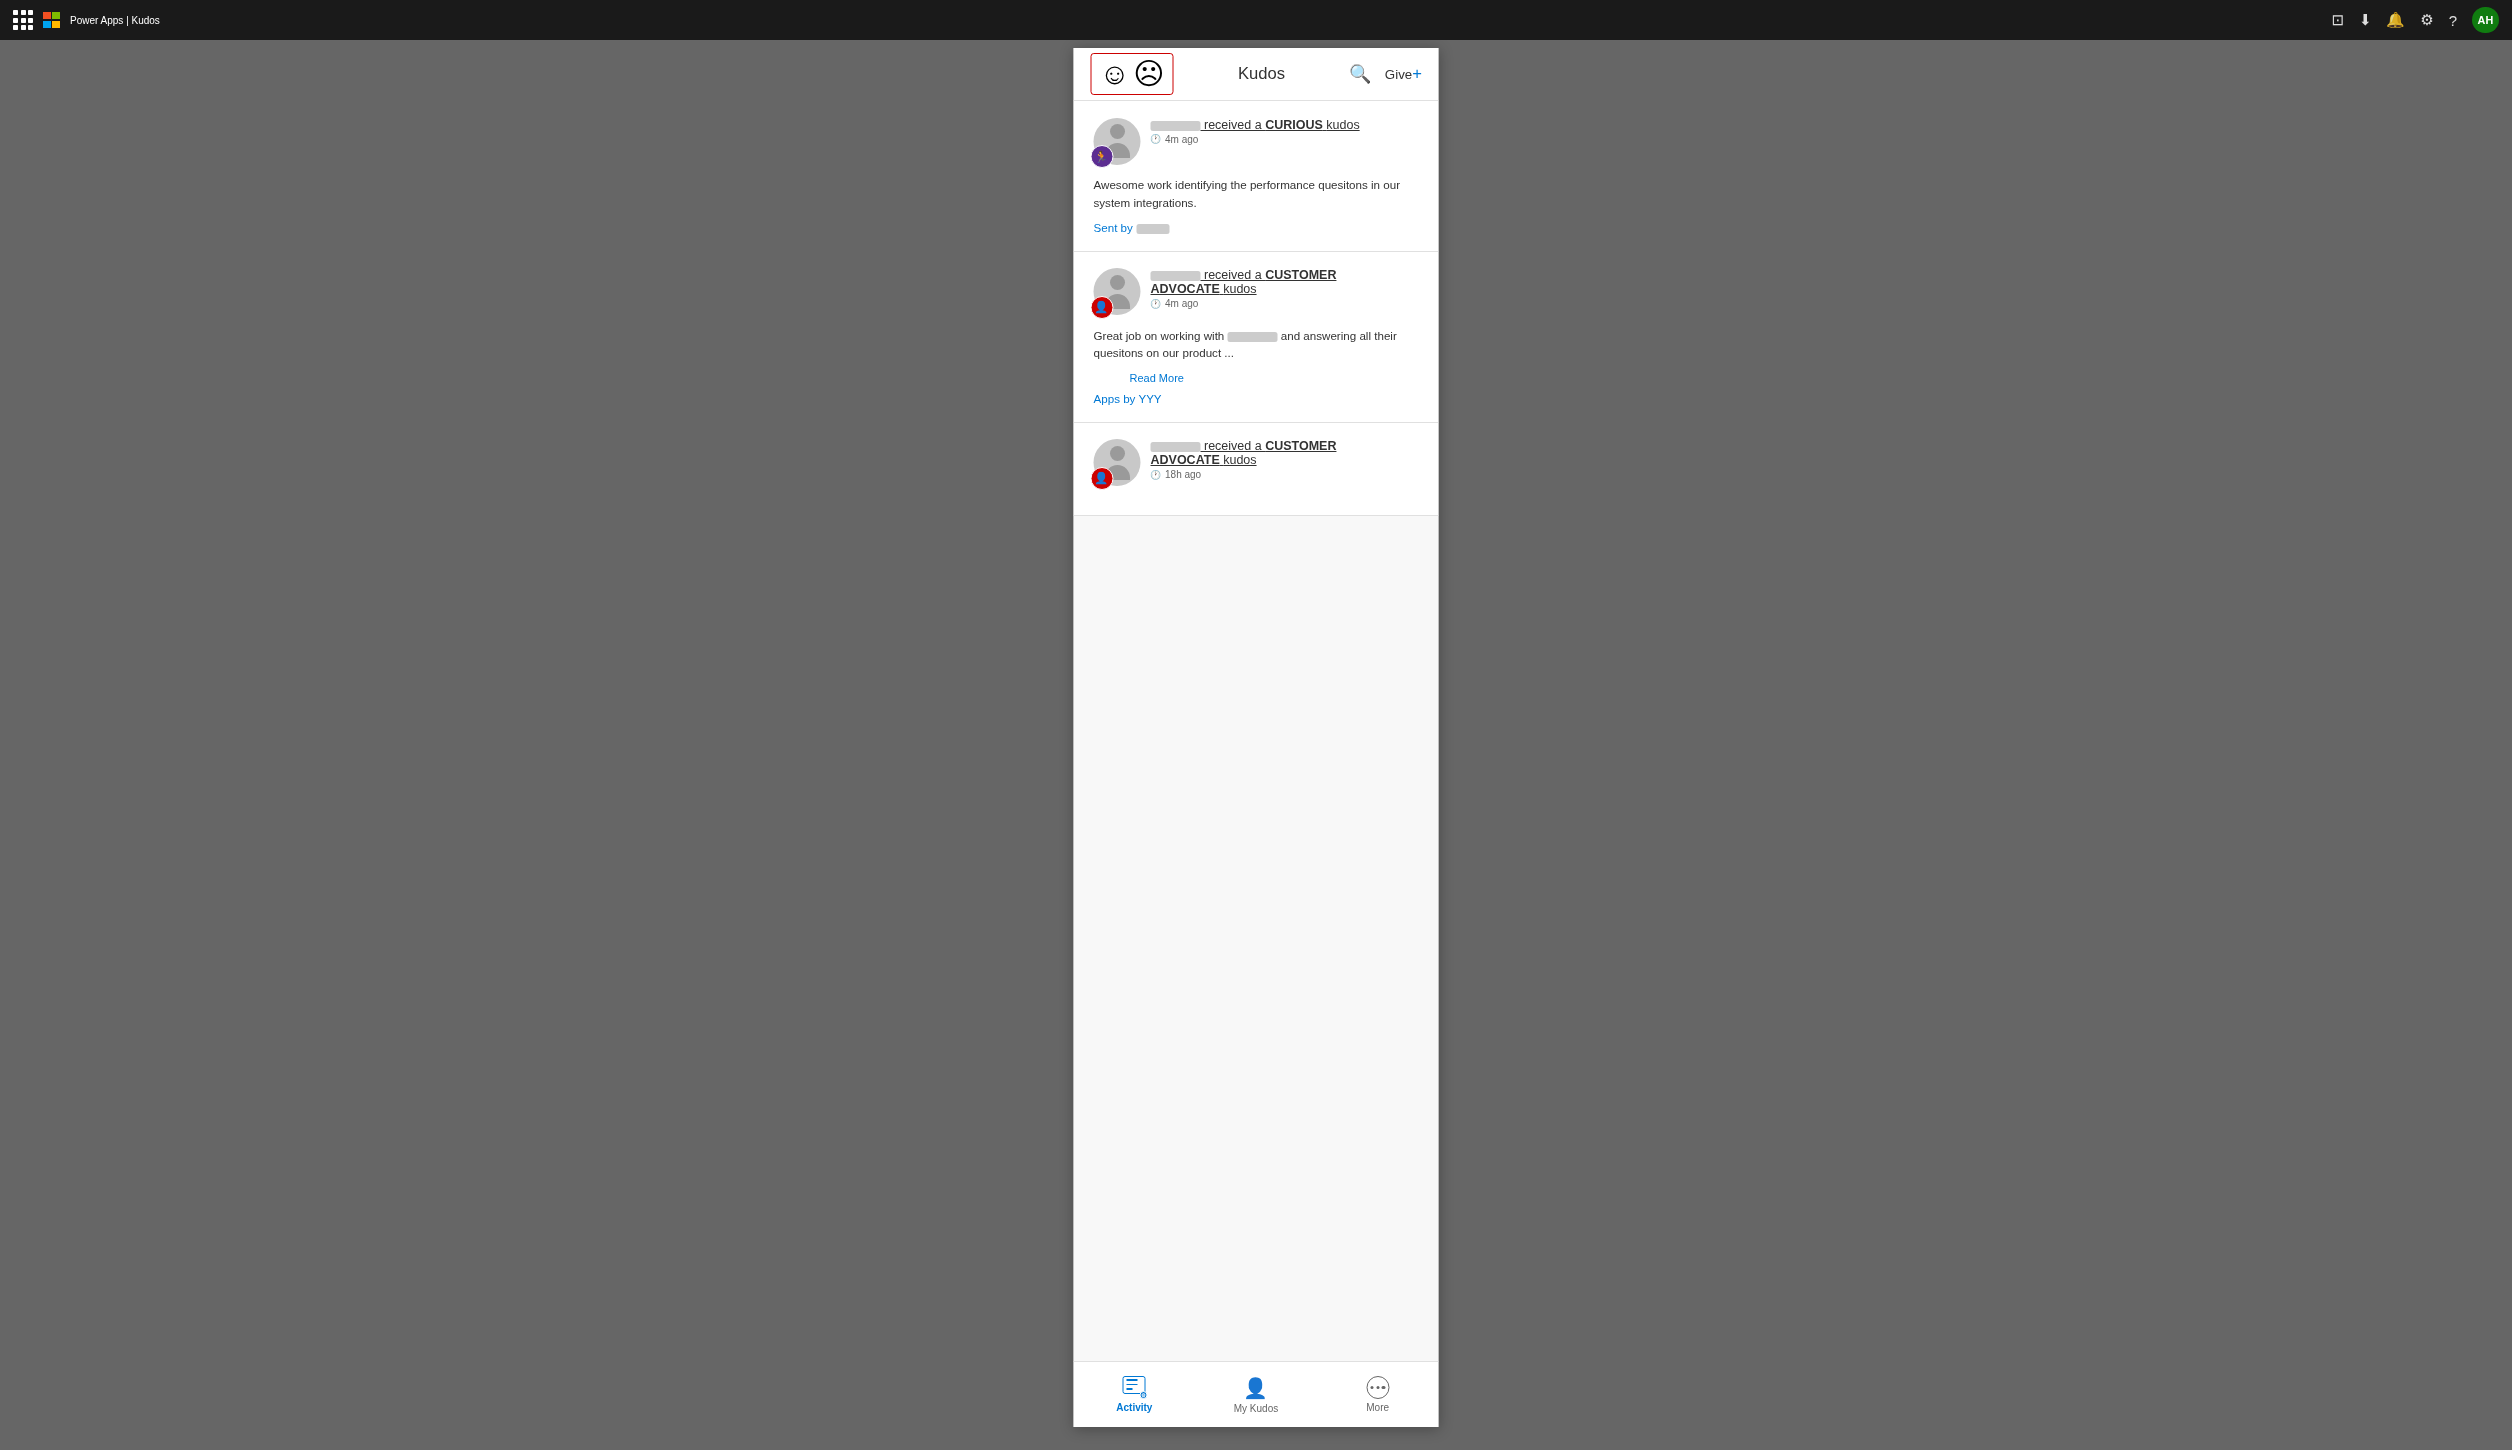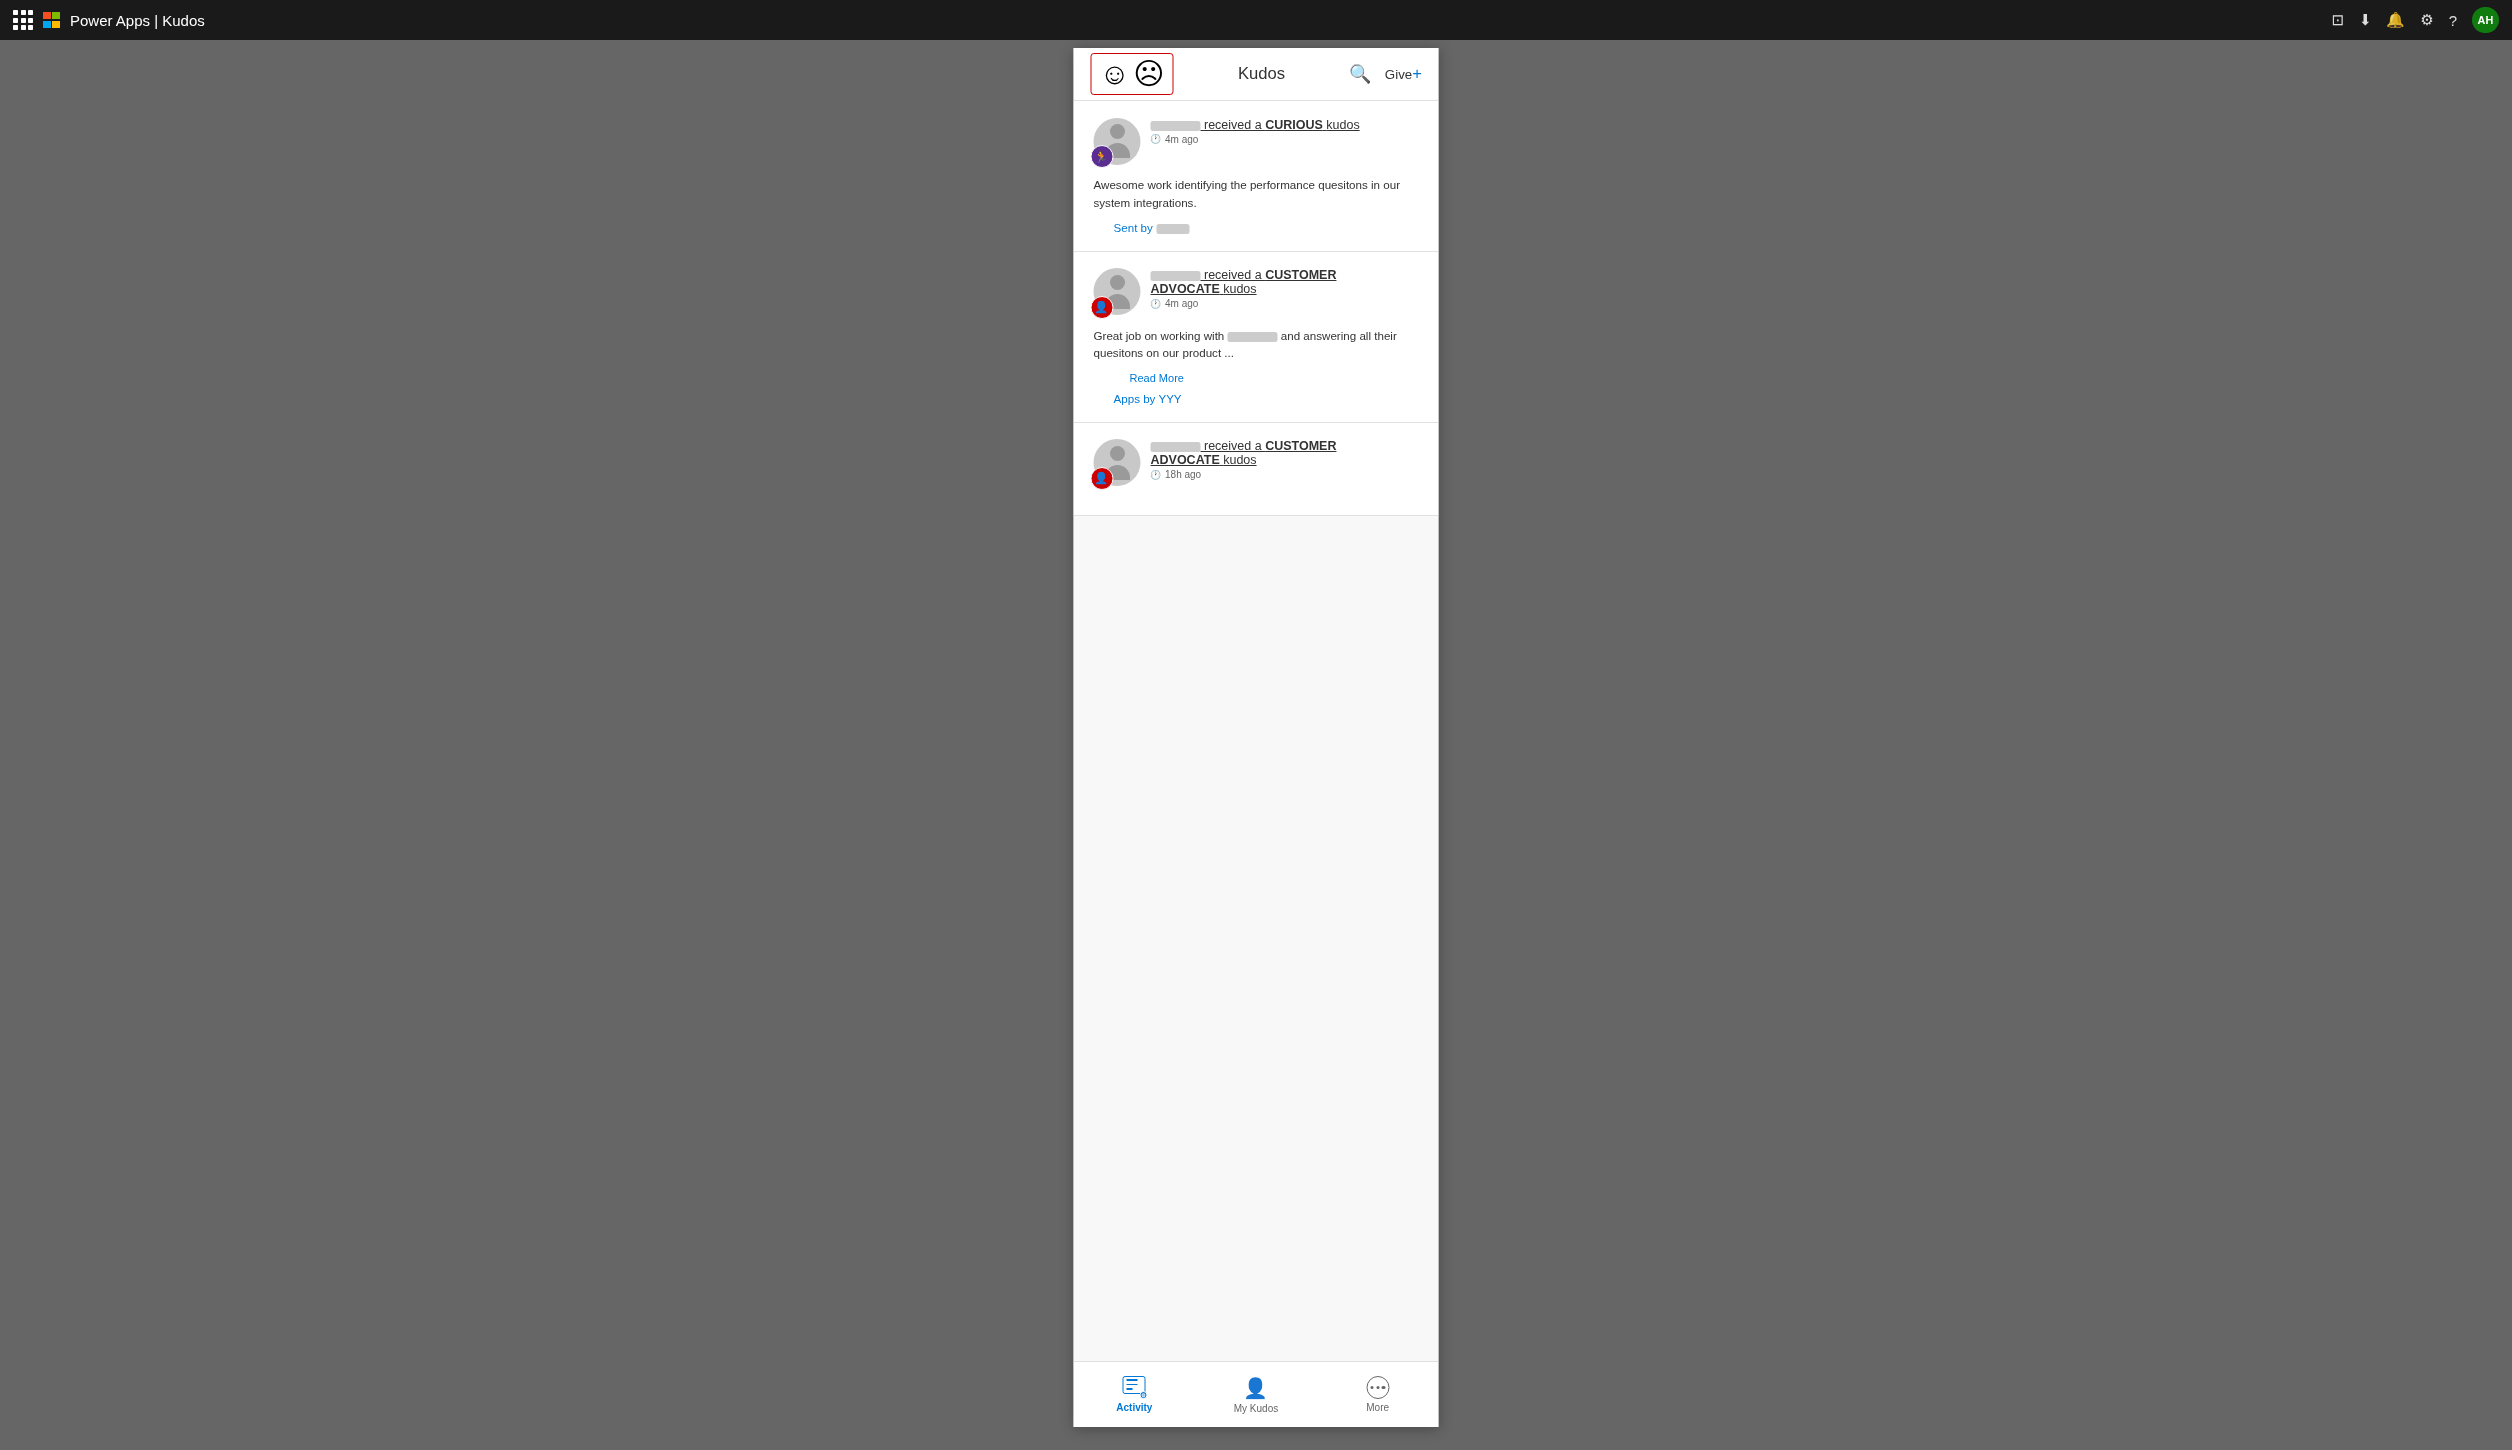--- a/index.html
+++ b/index.html
@@ -47,21 +47,21 @@
     .ms-logo-q:nth-child(2) { background: #7fba00; }
     .ms-logo-q:nth-child(3) { background: #00a4ef; }
     .ms-logo-q:nth-child(4) { background: #ffb900; }
     .ms-logo-grid {
       display: grid;
       grid-template-columns: 1fr 1fr;
       gap: 1.7px;
     }
     .app-title {
       color: #fff;
-      font-size: 15px;
+      font-size: 10px;
       font-weight: 400;
     }
     .topbar-right {
       display: flex;
       align-items: center;
       gap: 15px;
     }
     .topbar-icon {
       color: #fff;
       font-size: 15px;
@@ -269,21 +269,20 @@
       font-size: 11.6px;
       color: #333;
       line-height: 1.5;
       margin-bottom: 10px;
     }
     .card-footer {
       font-size: 11.6px;
     }
     .sent-by {
       color: #0078d4;
-      margin-left: 20px;
     }
     .read-more {
       color: #0078d4;
       cursor: pointer;
       margin-bottom: 8.3px;
       display: block;
       font-size: 11px;
       margin-left: 36px;
     }
 

